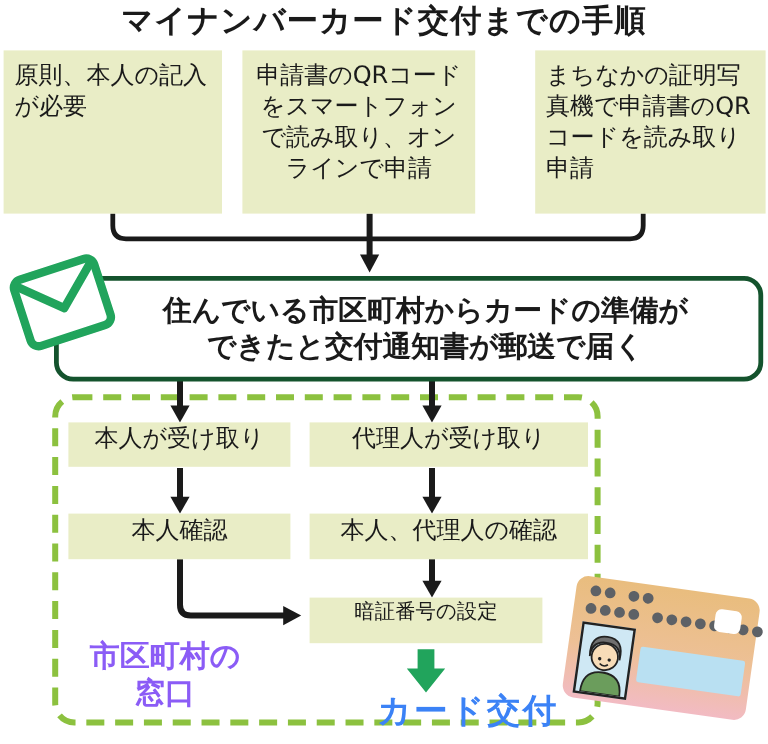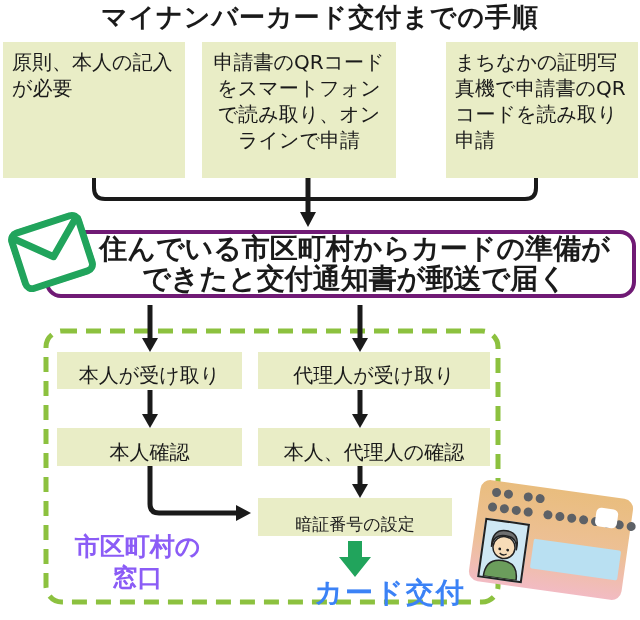--- a/index.html
+++ b/index.html
@@ -8,27 +8,27 @@
   .title{position:absolute;left:0;top:0;width:640px;text-align:center;
          font-size:26px;font-weight:bold;letter-spacing:1px;}
   .connectors{position:absolute;left:0;top:0;z-index:1;}
   .tbox{position:absolute;background:#e9edc6;padding:7px 9px;box-sizing:border-box;
         font-size:20px;line-height:26px;z-index:2;}
   .tbox p{margin:0;}
   .tbox p + p{margin-top:0;font-family:Liberation Mono, monospace;}
   .box1{left:3px;top:42px;width:182px;height:136px;}
   .box2{left:202px;top:42px;width:194px;height:136px;text-align:center;}
   .box3{left:446px;top:42px;width:192px;height:136px;}
-  .notice{position:absolute;left:45px;top:230px;width:591px;height:68px;box-sizing:border-box;
-          border:4px solid #701a75;border-radius:16px;background:#fff;z-index:2;
+  .notice{position:absolute;left:45px;top:230px;width:591px;height:88px;box-sizing:border-box;
+          border:4px solid #14532d;border-radius:16px;background:#fff;z-index:2;
           display:flex;flex-direction:column;align-items:center;justify-content:center;
-          font-size:28px;font-weight:bold;line-height:30px;text-align:center;padding-left:28px;}
+          font-size:24px;font-weight:bold;line-height:30px;text-align:center;padding-left:28px;}
   .envelope{position:absolute;left:13px;top:219px;width:78px;height:66px;
             transform:rotate(-18deg);z-index:3;}
-  .fbox{position:absolute;background:#e9edc6;z-index:2;display:flex;align-items:flex-end;
+  .fbox{position:absolute;background:#e9edc6;z-index:2;display:flex;align-items:flex-start;
         justify-content:center;font-size:20px;box-sizing:border-box;}
   .r1a{left:57px;top:352px;width:185px;height:37px;}
   .r1b{left:258px;top:352px;width:232px;height:37px;}
   .r2a{left:57px;top:428px;width:185px;height:38px;}
   .r2b{left:258px;top:428px;width:232px;height:38px;}
   .pin{left:258px;top:498px;width:194px;height:38px;font-size:17px;}
   .loc{position:absolute;left:50px;top:531px;width:175px;text-align:center;z-index:2;
        font-size:25px;font-weight:bold;color:#8b5cf6;line-height:31px;}
   .final{position:absolute;left:285px;top:574px;width:210px;text-align:center;z-index:2;
          font-size:28px;font-weight:bold;color:#3b82f6;letter-spacing:2px;}

